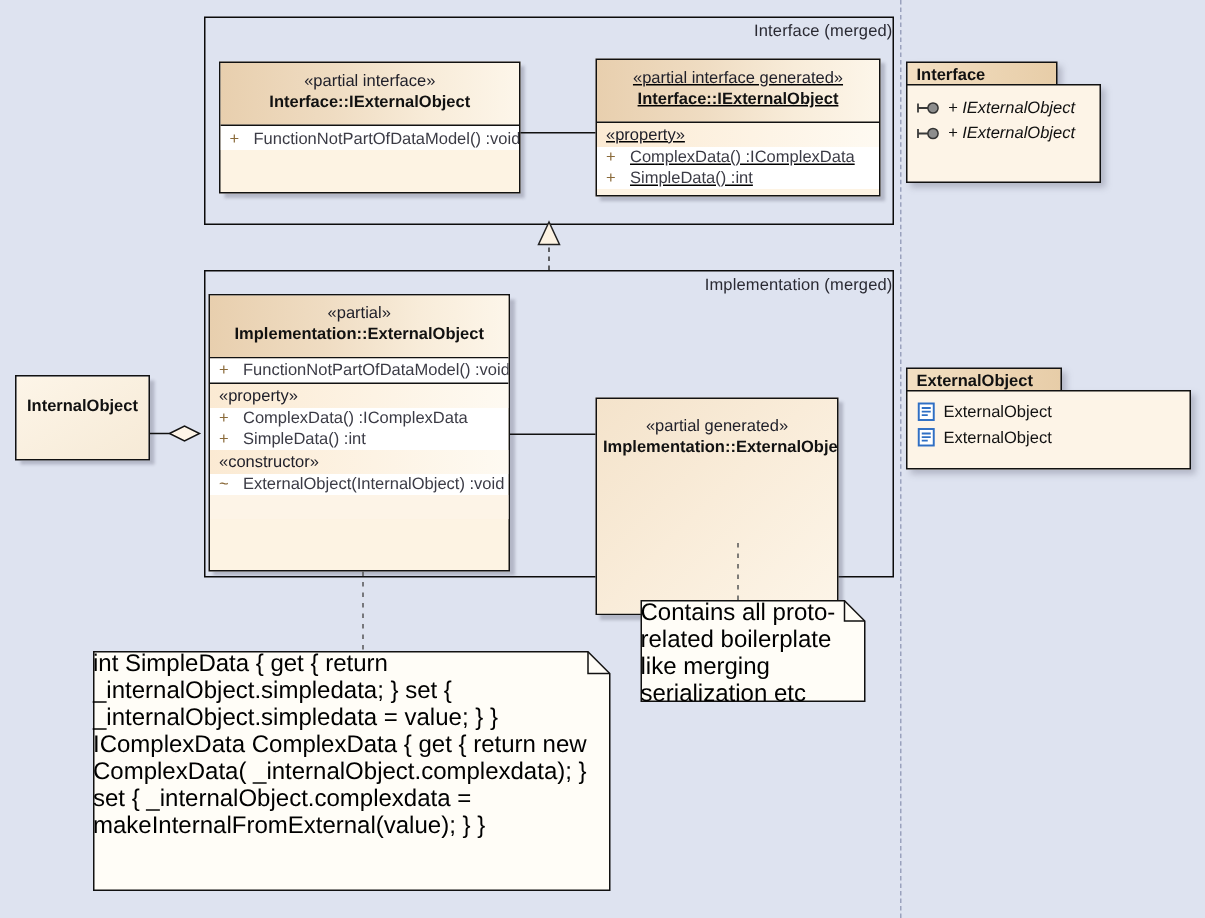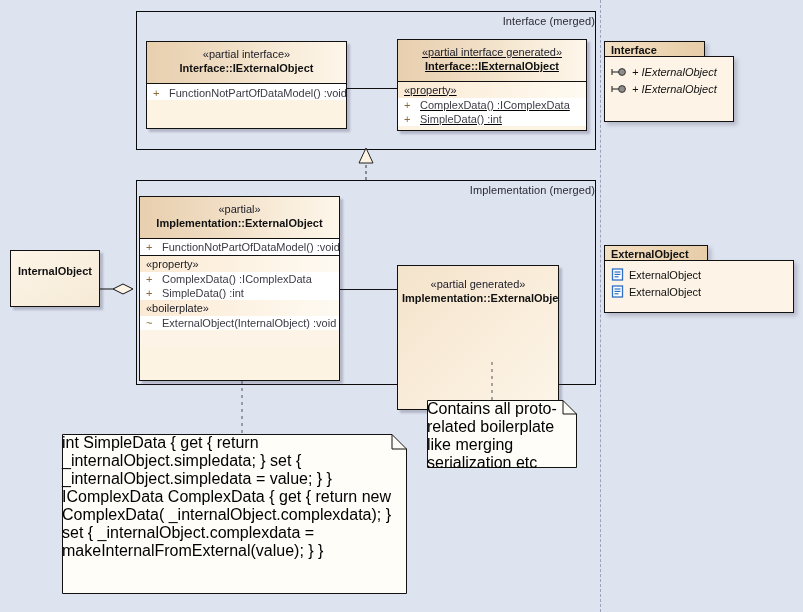--- a/index.html
+++ b/index.html
@@ -169,21 +169,21 @@
         <div class="stereoband">«property»</div>
         <div class="feature">
           <span class="vis">+</span><span>ComplexData()  :IComplexData</span>
         </div>
         <div class="feature">
           <span class="vis">+</span><span>SimpleData()  :int</span>
         </div>
       </div>
 
       <div class="compartment" style="border-bottom:none;">
-        <div class="stereoband">«boilerplate»</div>
+        <div class="stereoband">«constructor»</div>
         <div class="feature">
           <span class="vis">~</span><span>ExternalObject(InternalObject)  :void</span>
         </div>
         <div class="emptyfill" style="height:16px;"></div>
       </div>
 
     </div>
   </div>
 
   <div class="abs uclass" style="left:397px;top:217px;width:162px;height:145px;margin-top:48px;">

